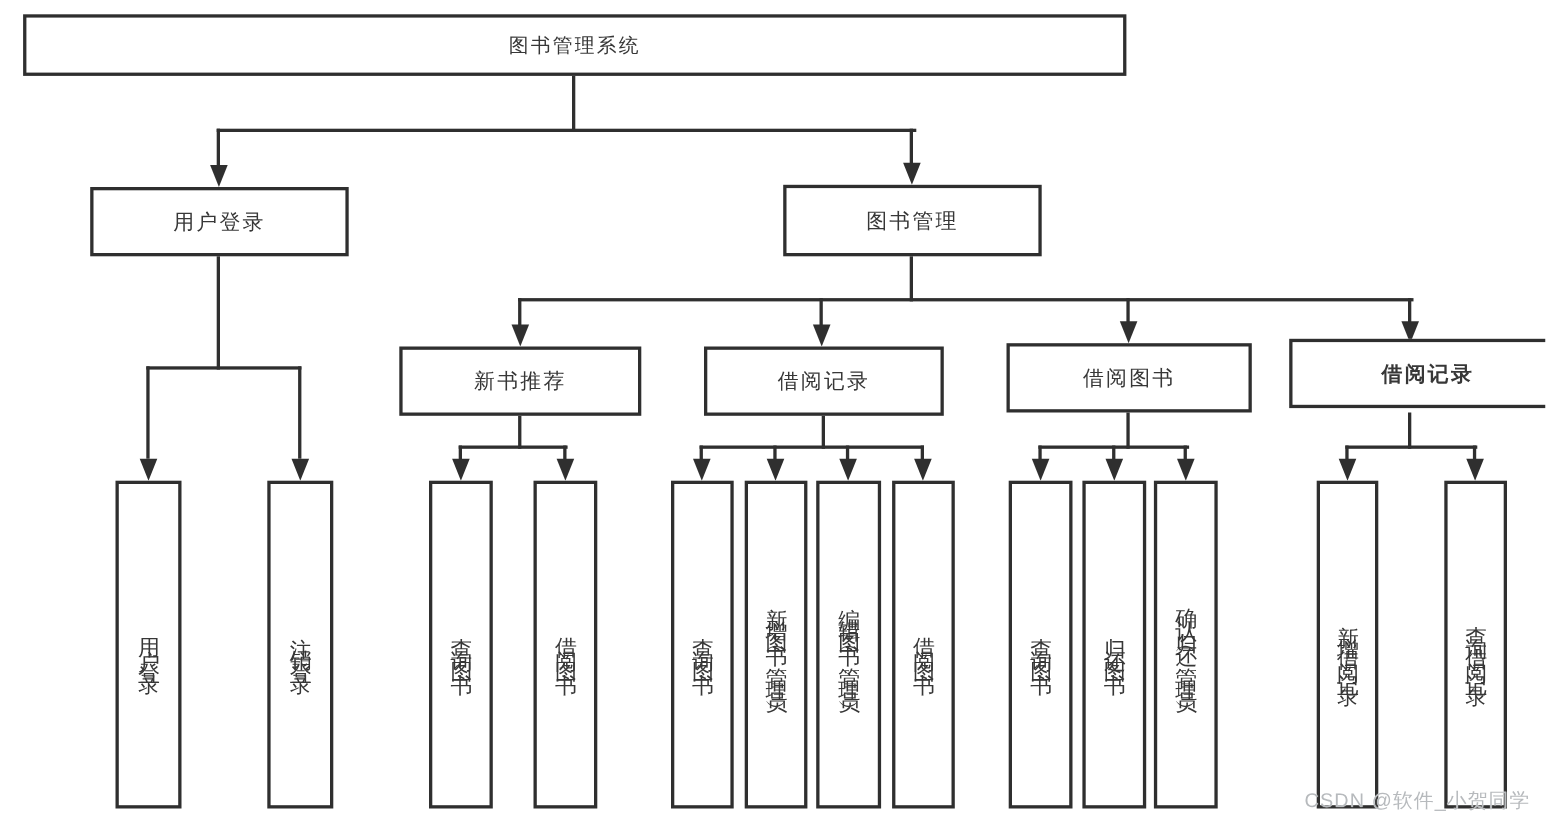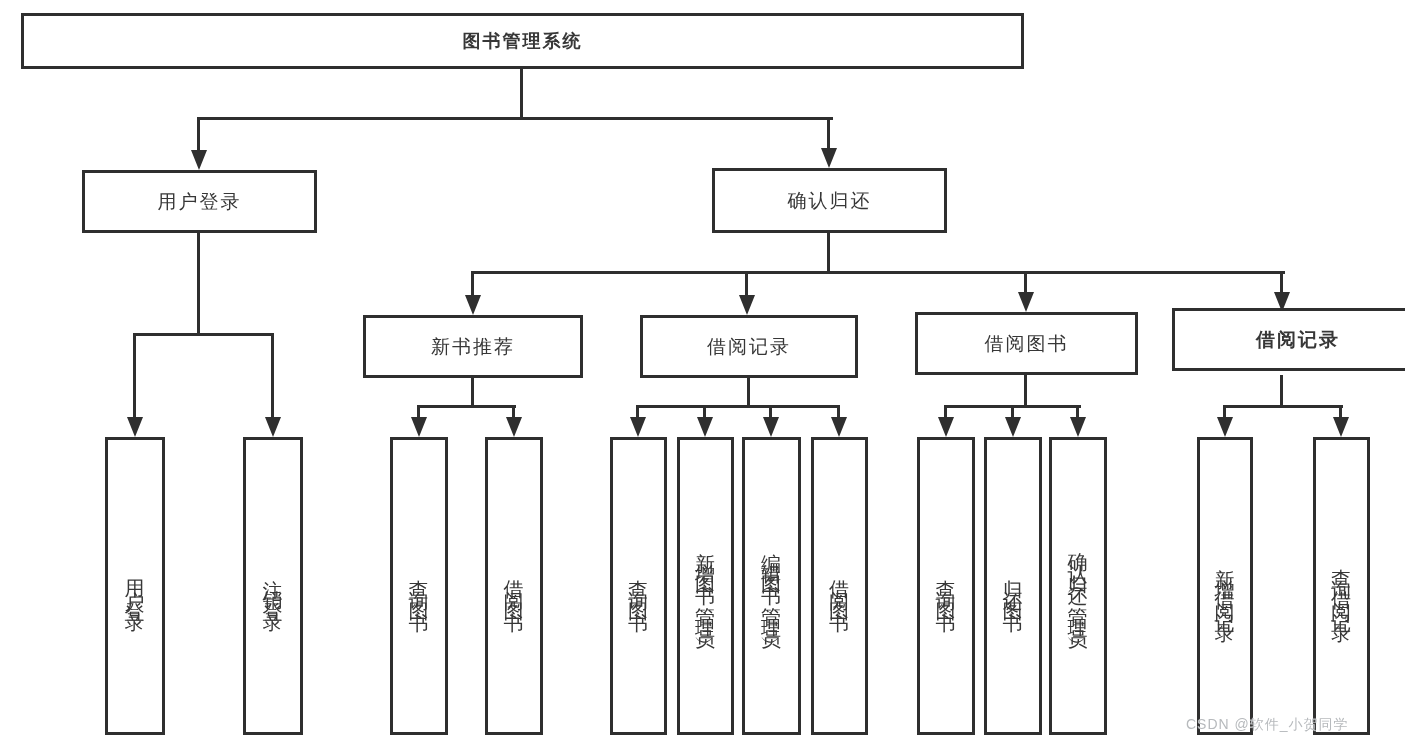--- a/index.html
+++ b/index.html
@@ -38,48 +38,48 @@
     position: absolute;
     width: 0; height: 0;
     border-left: 8px solid transparent;
     border-right: 8px solid transparent;
     border-top: 20px solid #2f2f2f;
   }
   .watermark {
     position: absolute;
     left: 1186px;
     top: 716px;
-    font-size: 14px;
+    font-size: 18px;
     letter-spacing: 1px;
     color: #b7babd;
     text-shadow: 0 0 1px #ffffff;
     white-space: nowrap;
   }
 </style>
 </head>
 <body>
 
 <div class="stage">
 
-  <div class="box root-box" style="left:21px; top:13px; width:1003px; height:56px;font-weight:bold;">
+  <div class="box root-box" style="left:21px; top:13px; width:1003px; height:56px;">
     <span>图书管理系统</span>
   </div>
 
   <div class="ln" style="left:520px; top:69px; width:3px; height:50px;"></div>
   <div class="ln" style="left:197px; top:117px; width:636px; height:3px;"></div>
   <div class="ln" style="left:197px; top:117px; width:3px; height:36px;"></div>
   <div class="ah" style="left:191px; top:150px;"></div>
   <div class="ln" style="left:827px; top:117px; width:3px; height:34px;"></div>
   <div class="ah" style="left:821px; top:148px;"></div>
 
   <div class="box" style="left:82px; top:170px; width:235px; height:63px;">
     <span>用户登录</span>
   </div>
   <div class="box" style="left:712px; top:168px; width:235px; height:65px;">
-    <span>确认归还</span>
+    <span>图书管理</span>
   </div>
 
   <div class="ln" style="left:827px; top:233px; width:3px; height:41px;"></div>
   <div class="ln" style="left:471px; top:271px; width:814px; height:3px;"></div>
   <div class="ln" style="left:471px; top:271px; width:3px; height:26px;"></div>
   <div class="ah" style="left:465px; top:295px;"></div>
   <div class="ln" style="left:745px; top:271px; width:3px; height:26px;"></div>
   <div class="ah" style="left:739px; top:295px;"></div>
   <div class="ln" style="left:1024px; top:271px; width:3px; height:23px;"></div>
   <div class="ah" style="left:1018px; top:292px;"></div>

